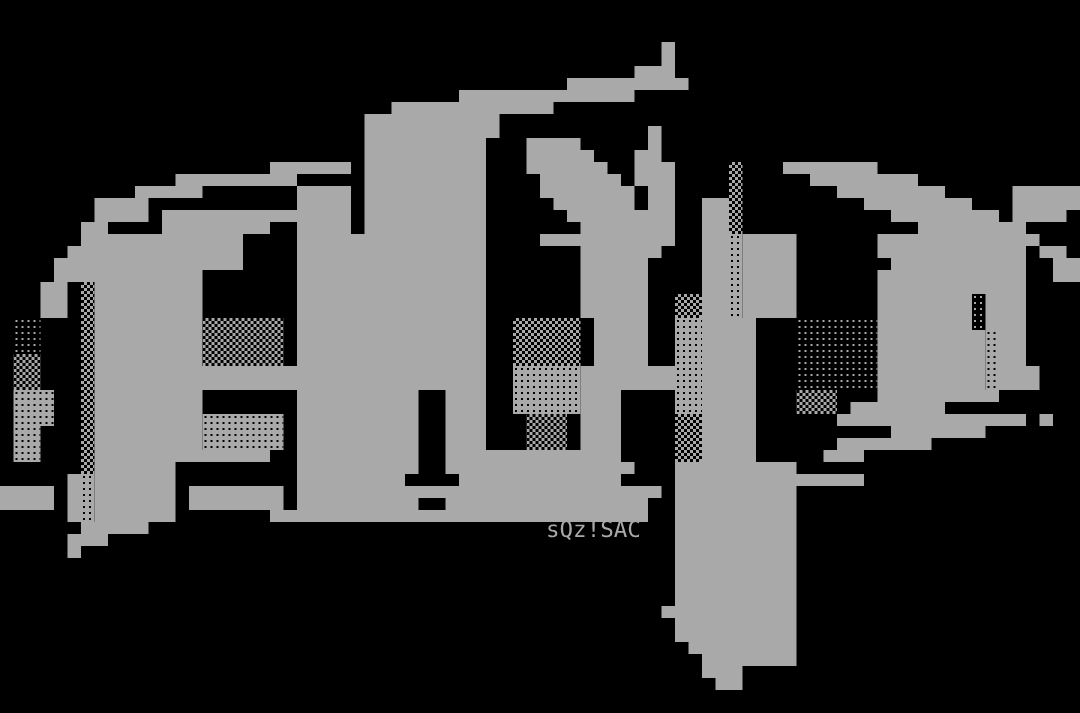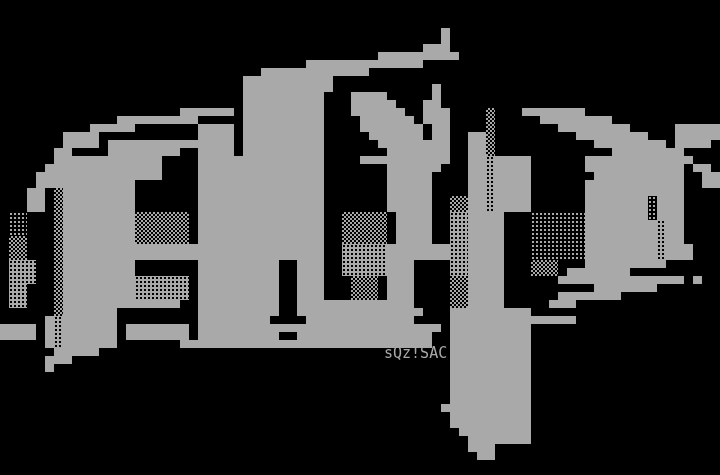--- a/index.html
+++ b/index.html
@@ -349,14 +349,14 @@
       <div class="c g" style="left: 450px; top: 388px; width: 81px; height: 8px;"></div>
       <div class="c g" style="left: 450px; top: 396px; width: 81px; height: 8px;"></div>
       <div class="c g" style="left: 441px; top: 404px; width: 90px; height: 8px;"></div>
       <div class="c g" style="left: 450px; top: 412px; width: 81px; height: 8px;"></div>
       <div class="c g" style="left: 450px; top: 420px; width: 81px; height: 8px;"></div>
       <div class="c g" style="left: 459px; top: 428px; width: 72px; height: 8px;"></div>
       <div class="c g" style="left: 468px; top: 436px; width: 63px; height: 8px;"></div>
       <div class="c g" style="left: 468px; top: 444px; width: 27px; height: 8px;"></div>
       <div class="c g" style="left: 477px; top: 452px; width: 18px; height: 8px;"></div>
     </div>
-  <div class="sig" style="left: 384px; top: 345px; color: rgb(169, 169, 169);">sQz!SAC</div>
+  <div class="sig" style="left: 364px; top: 345px; color: rgb(169, 169, 169);">sQz!SAC</div>
 </div>
 
 </body></html>

